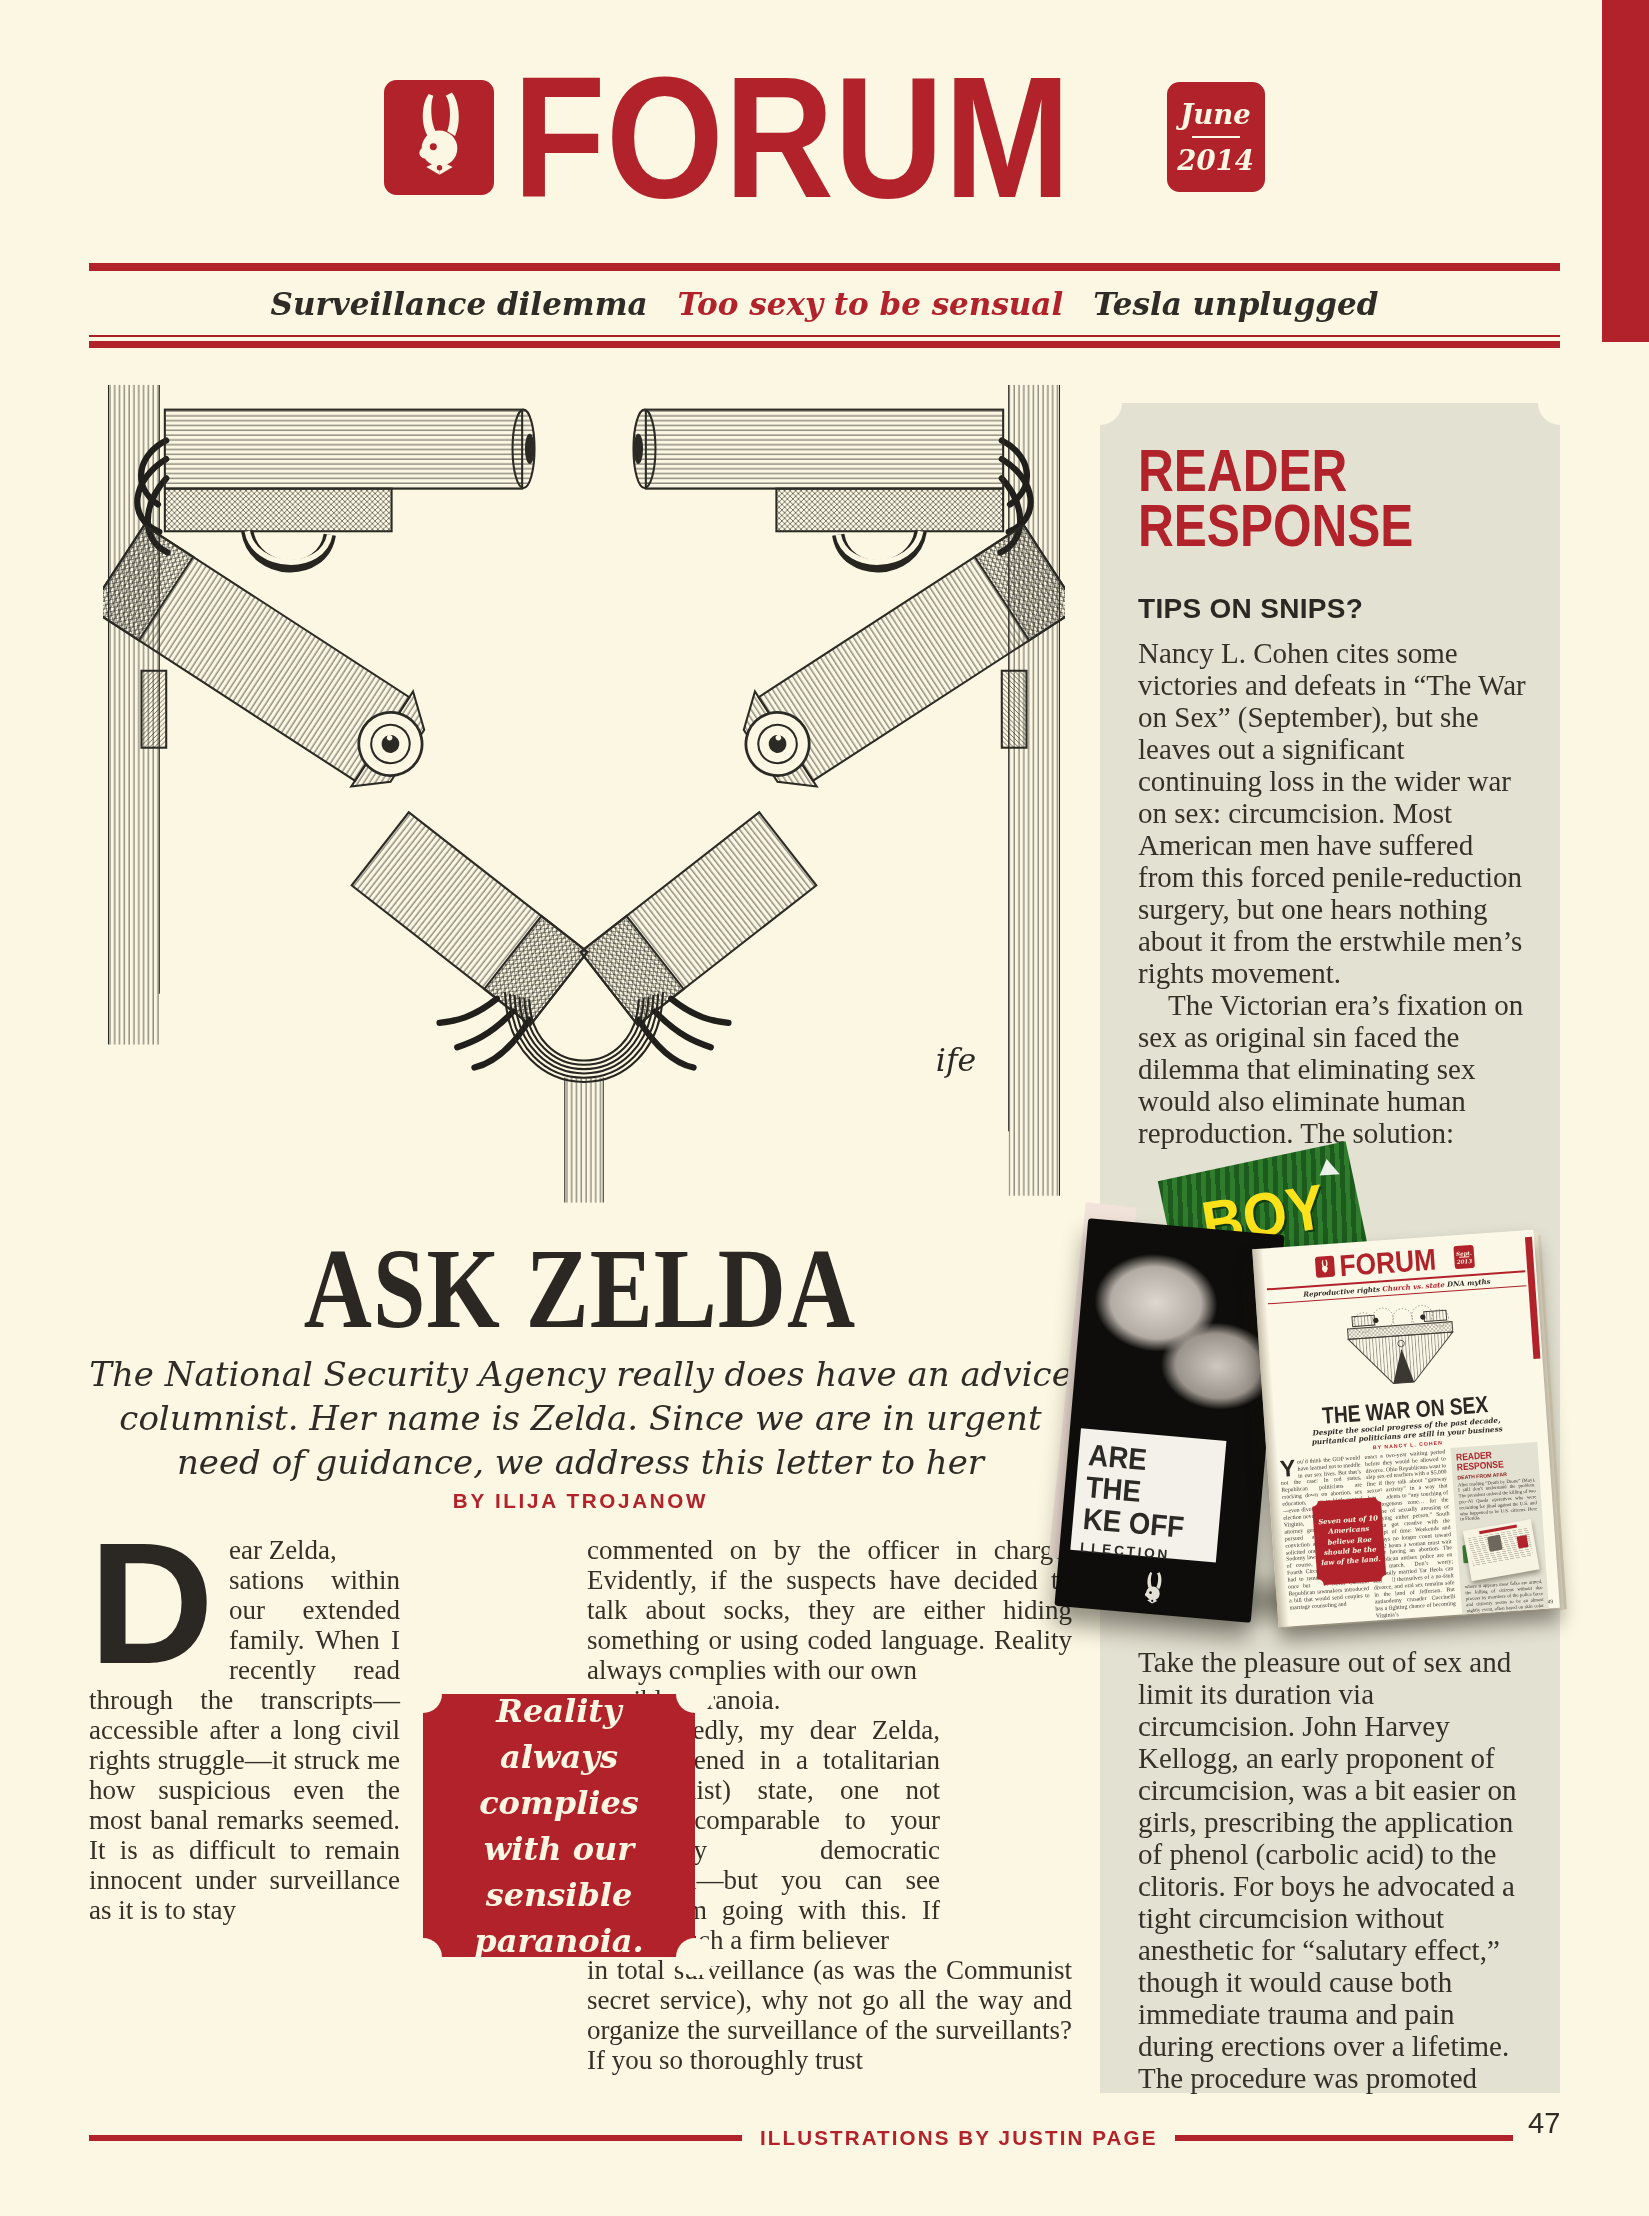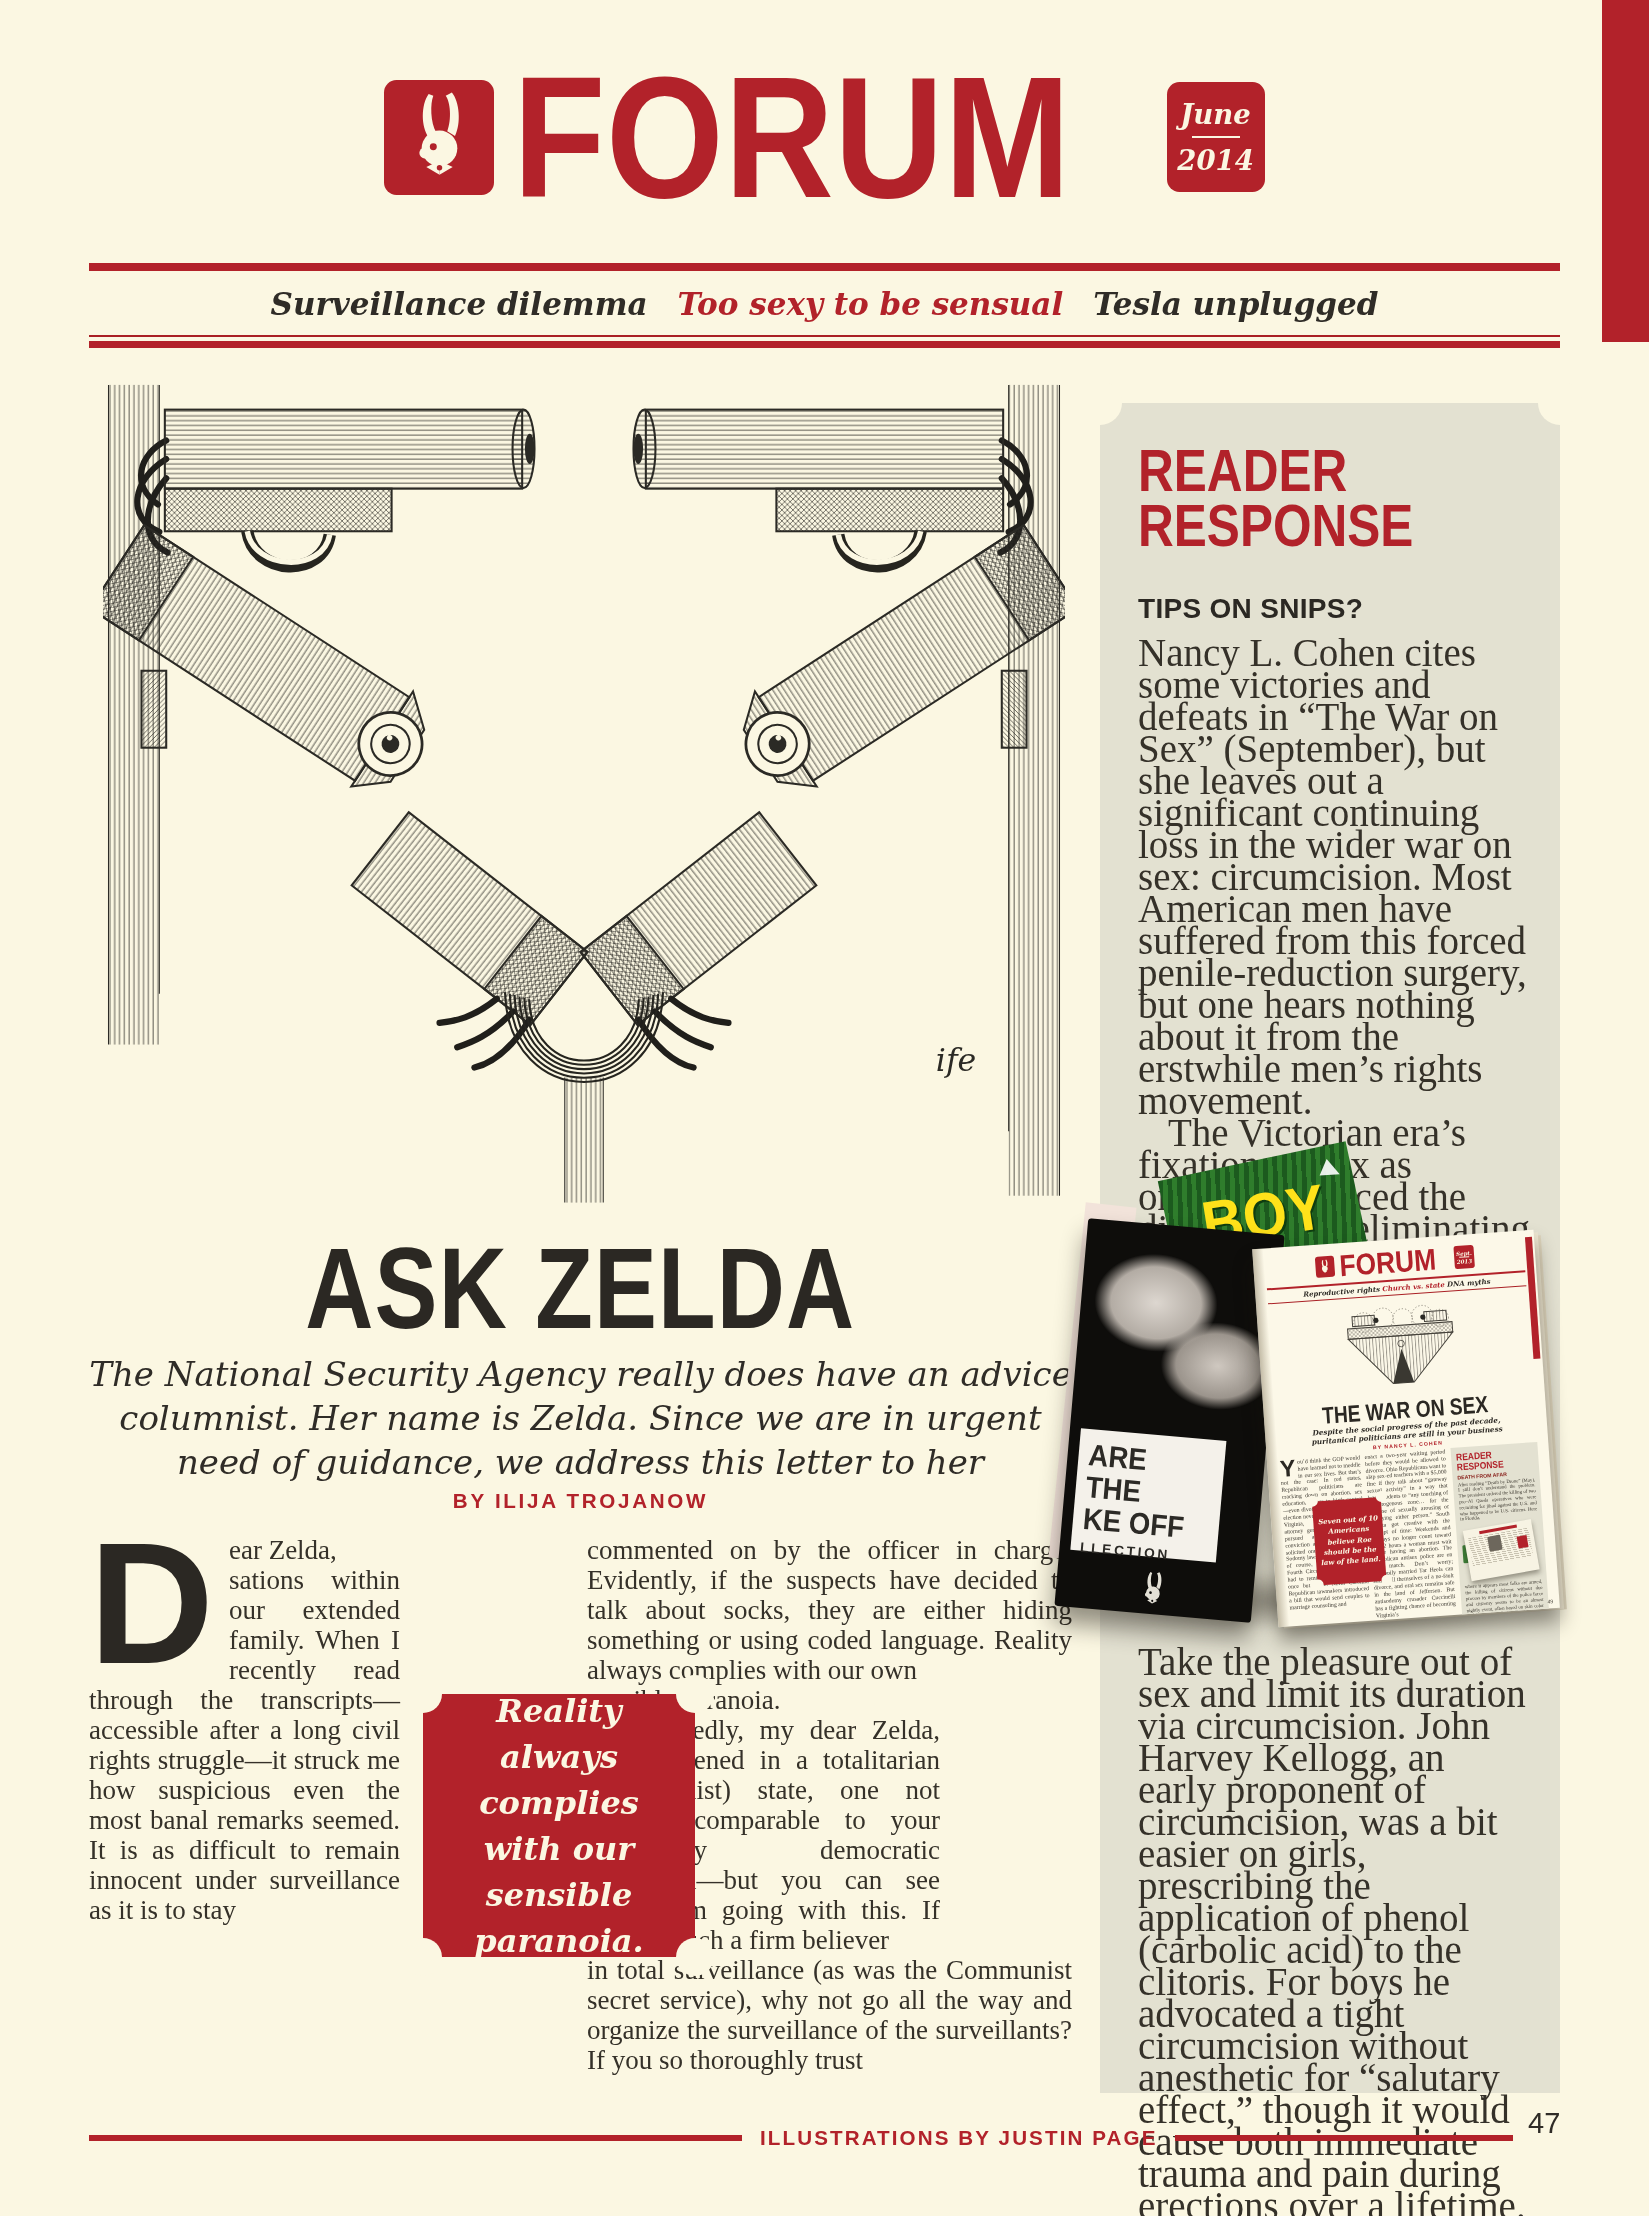--- a/index.html
+++ b/index.html
@@ -34,21 +34,21 @@
 
   
   .illo{left:103px;top:375px;width:962px;height:832px;}
   .illo svg{width:100%;height:100%;}
   .cable{fill:none;stroke:#201f1b;stroke-width:9;stroke-linecap:round;}
   .uline{fill:none;stroke:#26251f;stroke-width:3;}
   .sig{font-family:"DejaVu Serif",serif;font-style:italic;fill:#2b2a25;font-size:46px;}
 
   
   .a-title{left:89px;top:1237px;width:983px;text-align:center;color:#2B2823;
-           font-family:Liberation Sans, sans-serif;font-weight:700;font-size:115px;line-height:103px;letter-spacing:1.4px;}
+           font-family:Liberation Serif, serif;font-weight:700;font-size:115px;line-height:103px;letter-spacing:1.4px;}
   .a-deck{left:41px;top:1352px;width:1079px;text-align:center;color:var(--ink);
           font-family:"DejaVu Serif",serif;font-style:italic;font-size:34px;line-height:44px;}
   .a-byline{left:89px;top:1489px;width:983px;text-align:center;color:var(--red);
             font-family:"Liberation Sans",sans-serif;font-weight:700;font-size:20.6px;letter-spacing:2.7px;}
 
   
   .article-body{left:89px;top:1535px;width:983px;height:605px;font-size:27px;line-height:30px;text-align:justify;}
   .article-body p{margin:0;}
   .col1{position:absolute;left:0;top:0;width:467px;}
   .col2{position:absolute;left:498px;top:0;width:485px;}
@@ -67,21 +67,21 @@
   .notch-p{position:absolute;width:44px;height:44px;border-radius:50%;background:var(--cream);}
   .np-tl{left:-22px;top:-22px;} .np-tr{right:-22px;top:-22px;}
 
   
   .panel{left:1100px;top:403px;width:460px;height:1690px;background:var(--panel);}
   .panel-title{position:absolute;left:38px;top:41px;color:var(--red);
       font-family:"Liberation Sans",sans-serif;font-weight:700;font-size:59px;line-height:55px;letter-spacing:0;}
   .panel-title .cxl{transform:scaleX(0.84);}
   .letter-head{position:absolute;left:38px;top:190px;color:#2B2823;
       font-family:"Liberation Sans",sans-serif;font-weight:700;font-size:28px;letter-spacing:0.3px;}
-  .panel p.side{position:absolute;left:38px;width:393px;font-size:39px;line-height:32px;color:var(--body);}
+  .panel p.side{position:absolute;left:38px;width:393px;font-size:29px;line-height:32px;color:var(--body);}
   .side-b{top:234px;}
   .side-c{top:1243px;line-height:32px;}
   .ind{display:block;text-indent:30px;}
 
   
   .photo{left:1064px;top:1163px;width:496px;height:465px;}
   .photo-shadow{position:absolute;left:20.6px;bottom:-4.1px;width:454px;height:62px;border-radius:50%;
       background:radial-gradient(ellipse at center,rgba(35,30,20,.5) 0%,rgba(35,30,20,0) 70%);filter:blur(4.1px);}
   .pink-sliver{position:absolute;left:2.7px;top:41px;width:51px;height:357px;background:#f2e3da;transform:rotate(6deg);}
   .boy-strip{position:absolute;left:103px;top:-2.7px;width:192px;height:109px;transform:rotate(-12deg);

